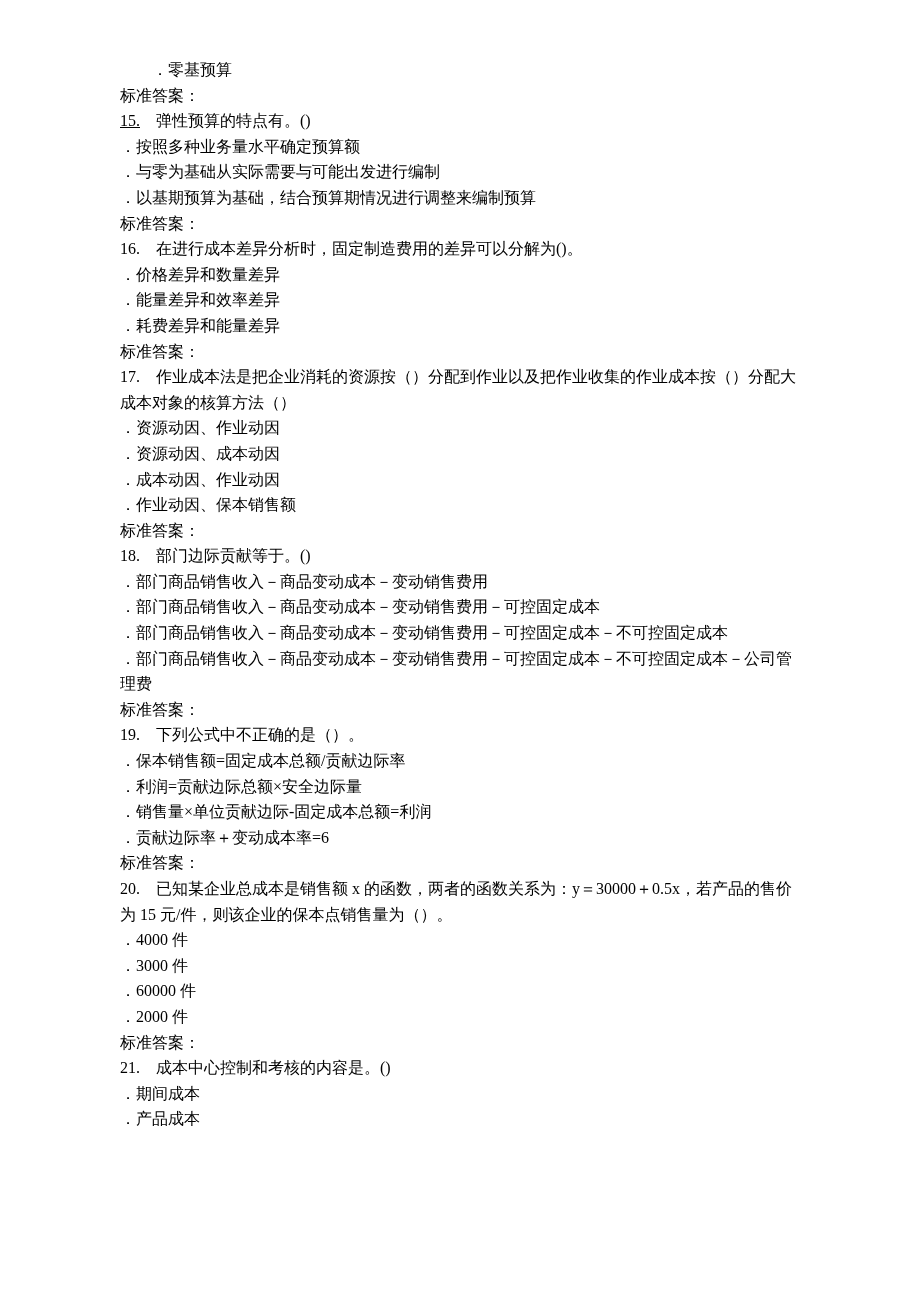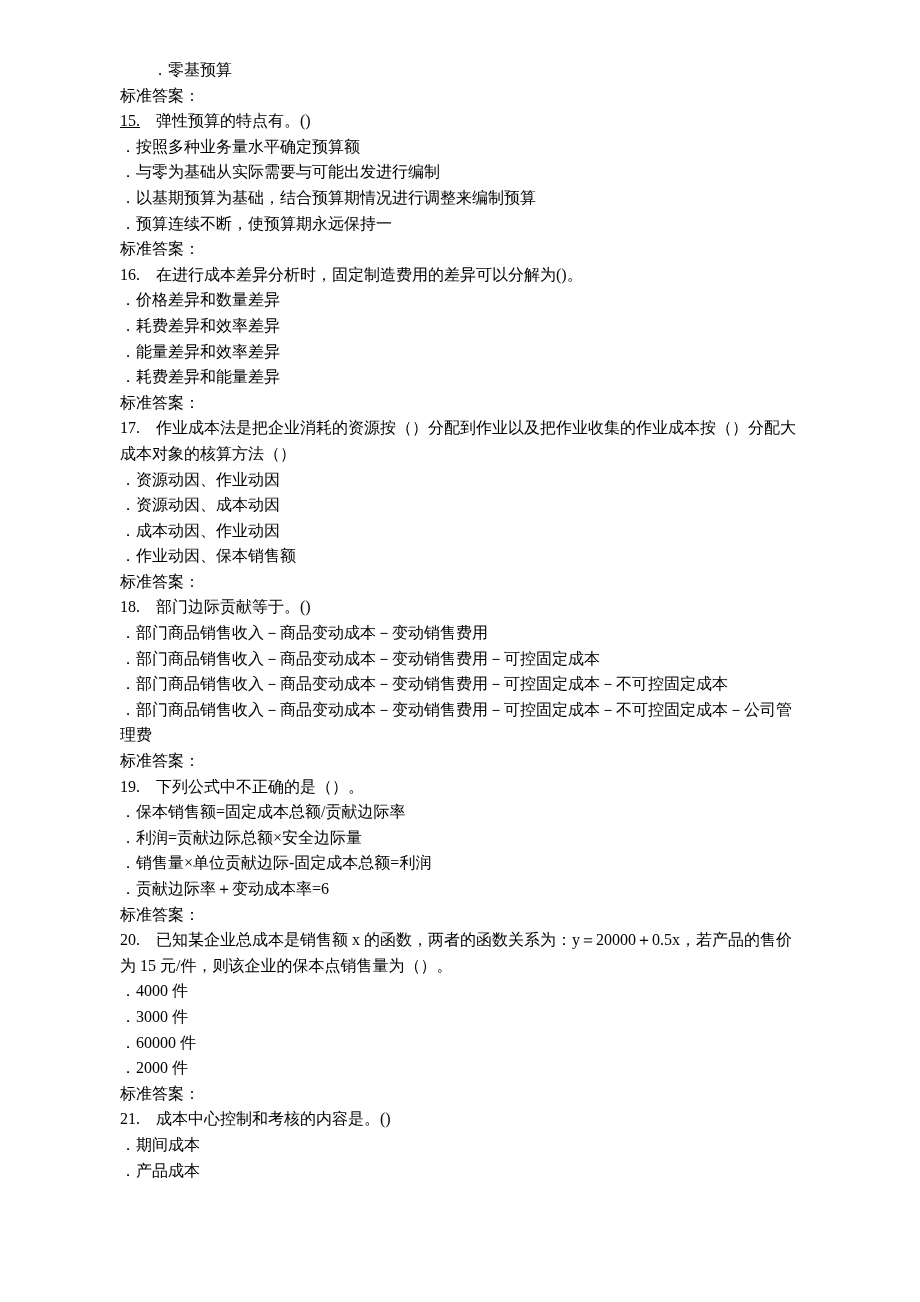--- a/index.html
+++ b/index.html
@@ -35,25 +35,23 @@
 <body>
 
 <div class="page">
   <span class="opt" style="padding-left: 2em;">．零基预算</span>
   <span class="ans">标准答案：</span>
   <div id="questions-container">
       <span class="q-header"><span class="q-num" style="margin-right: 1em; text-decoration: underline;">15.</span><span class="q-text">弹性预算的特点有。()</span></span>
       <span class="opt">．按照多种业务量水平确定预算额</span>
       <span class="opt">．与零为基础从实际需要与可能出发进行编制</span>
       <span class="opt">．以基期预算为基础，结合预算期情况进行调整来编制预算</span>
-      <span class="opt">．预算连续不断，使预算期永远保持一</span>
       <span class="ans">标准答案：</span>
       <span class="q-header"><span class="q-num" style="margin-right: 1em;">16.</span><span class="q-text">在进行成本差异分析时，固定制造费用的差异可以分解为()。</span></span>
       <span class="opt">．价格差异和数量差异</span>
-      <span class="opt">．耗费差异和效率差异</span>
       <span class="opt">．能量差异和效率差异</span>
       <span class="opt">．耗费差异和能量差异</span>
       <span class="ans">标准答案：</span>
       <span class="q-header"><span class="q-num" style="margin-right: 1em; text-align: center;">17.</span><span class="q-text">作业成本法是把企业消耗的资源按（）分配到作业以及把作业收集的作业成本按（）分配大成本对象的核算方法（）</span></span>
       <span class="opt">．资源动因、作业动因</span>
       <span class="opt">．资源动因、成本动因</span>
       <span class="opt">．成本动因、作业动因</span>
       <span class="opt">．作业动因、保本销售额</span>
       <span class="ans">标准答案：</span>
       <span class="q-header"><span class="q-num" style="margin-right: 1em;">18.</span><span class="q-text">部门边际贡献等于。()</span></span>
@@ -61,21 +59,21 @@
       <span class="opt">．部门商品销售收入－商品变动成本－变动销售费用－可控固定成本</span>
       <span class="opt">．部门商品销售收入－商品变动成本－变动销售费用－可控固定成本－不可控固定成本</span>
       <span class="opt">．部门商品销售收入－商品变动成本－变动销售费用－可控固定成本－不可控固定成本－公司管理费</span>
       <span class="ans">标准答案：</span>
       <span class="q-header"><span class="q-num" style="margin-right: 1em;">19.</span><span class="q-text">下列公式中不正确的是（）。</span></span>
       <span class="opt">．保本销售额=固定成本总额/贡献边际率</span>
       <span class="opt">．利润=贡献边际总额×安全边际量</span>
       <span class="opt">．销售量×单位贡献边际-固定成本总额=利润</span>
       <span class="opt">．贡献边际率＋变动成本率=6</span>
       <span class="ans">标准答案：</span>
-      <span class="q-header"><span class="q-num" style="margin-right: 1em;">20.</span><span class="q-text">已知某企业总成本是销售额 x 的函数，两者的函数关系为：y＝20000＋0.5x，若产品的售价为 15 元/件，则该企业的保本点销售量为（）。</span></span>
+      <span class="q-header"><span class="q-num" style="margin-right: 1em;">20.</span><span class="q-text">已知某企业总成本是销售额 x 的函数，两者的函数关系为：y＝30000＋0.5x，若产品的售价为 15 元/件，则该企业的保本点销售量为（）。</span></span>
       <span class="opt">．4000 件</span>
       <span class="opt">．3000 件</span>
       <span class="opt">．60000 件</span>
       <span class="opt">．2000 件</span>
       <span class="ans">标准答案：</span>
       <span class="q-header"><span class="q-num" style="margin-right: 1em;">21.</span><span class="q-text">成本中心控制和考核的内容是。()</span></span>
       <span class="opt">．期间成本</span>
       <span class="opt">．产品成本</span>
     </div>
 </div>

